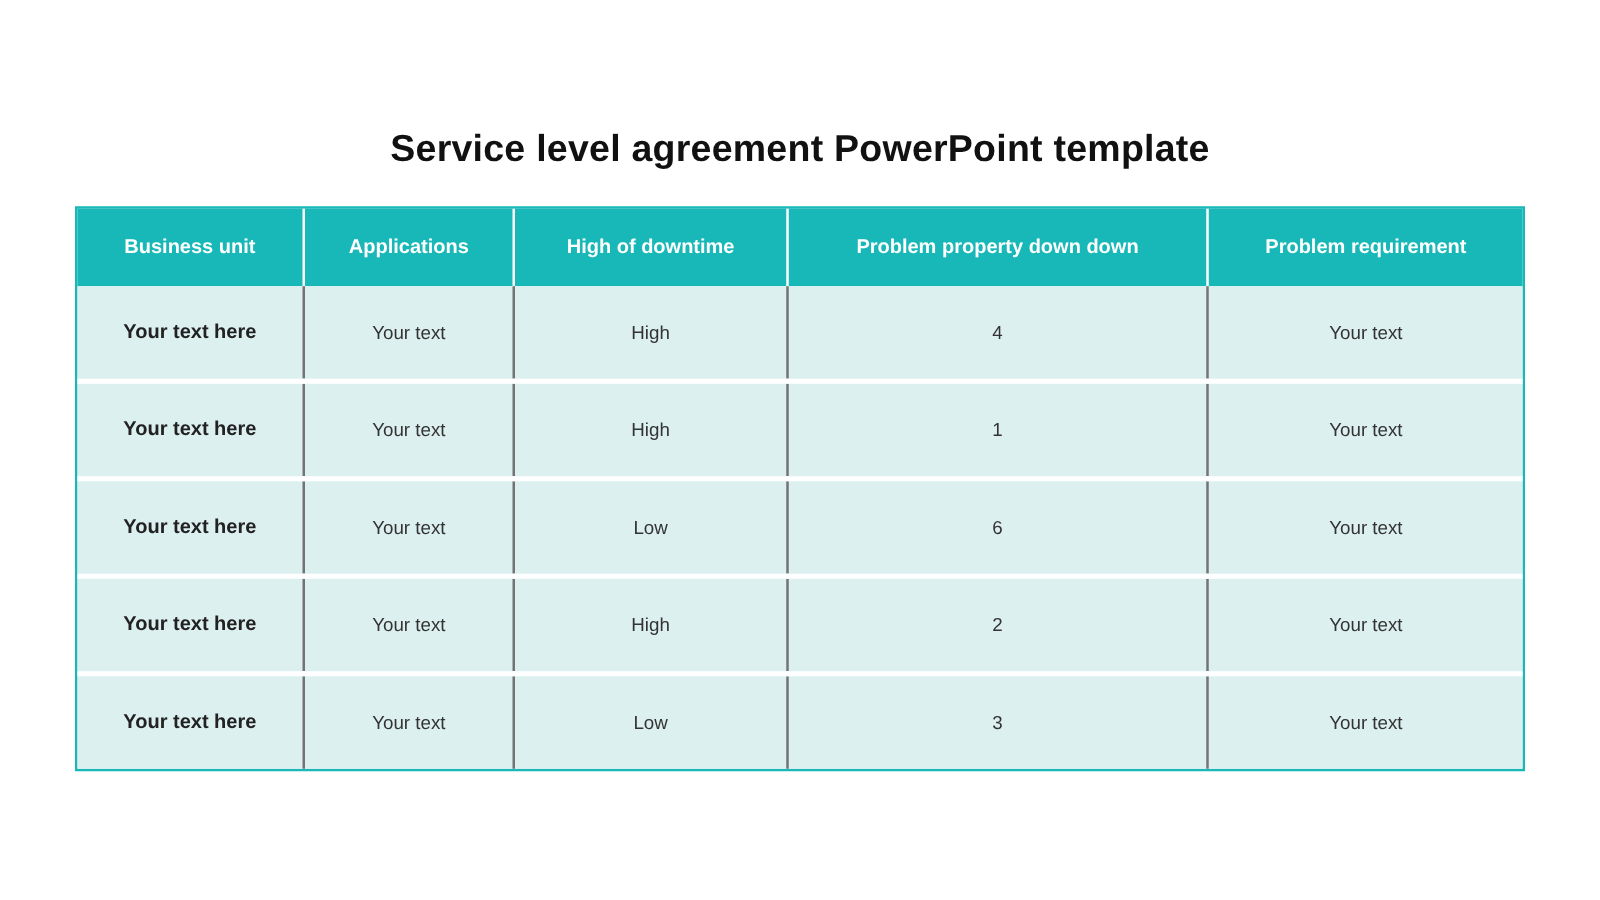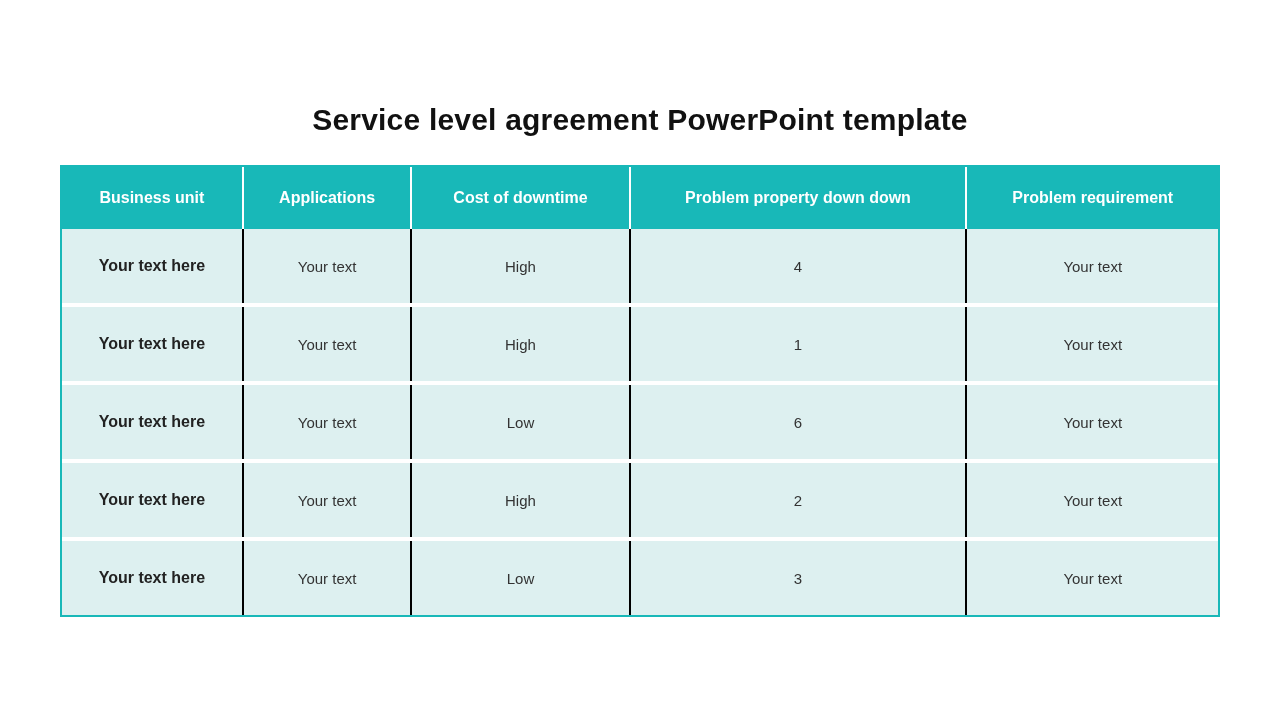--- a/index.html
+++ b/index.html
@@ -62,21 +62,21 @@
 
     tbody tr:last-child {
       border-bottom: none;
     }
 
     tbody td {
       text-align: center;
       padding: 28px 16px;
       font-size: 15px;
       color: #333333;
-      border-right: 2px solid #000000;
+      border-right: 2px solid #737373;
     }
 
     tbody td:last-child {
       border-right: none;
     }
 
     tbody td:first-child {
       font-weight: 700;
       color: #222222;
       font-size: 16px;
@@ -86,21 +86,21 @@
 <body>
 
 <h1 class="page-title">Service level agreement PowerPoint template</h1>
 
 <div class="table-wrapper">
   <table>
     <thead>
       <tr>
         <th>Business unit</th>
         <th>Applications</th>
-        <th>Cost of downtime</th>
+        <th>High of downtime</th>
         <th>Problem property down down</th>
         <th>Problem requirement</th>
       </tr>
     </thead>
     <tbody id="table-body">
     <tr>
           <td>Your text here</td>
           <td>Your text</td>
           <td>High</td>
           <td>4</td>

